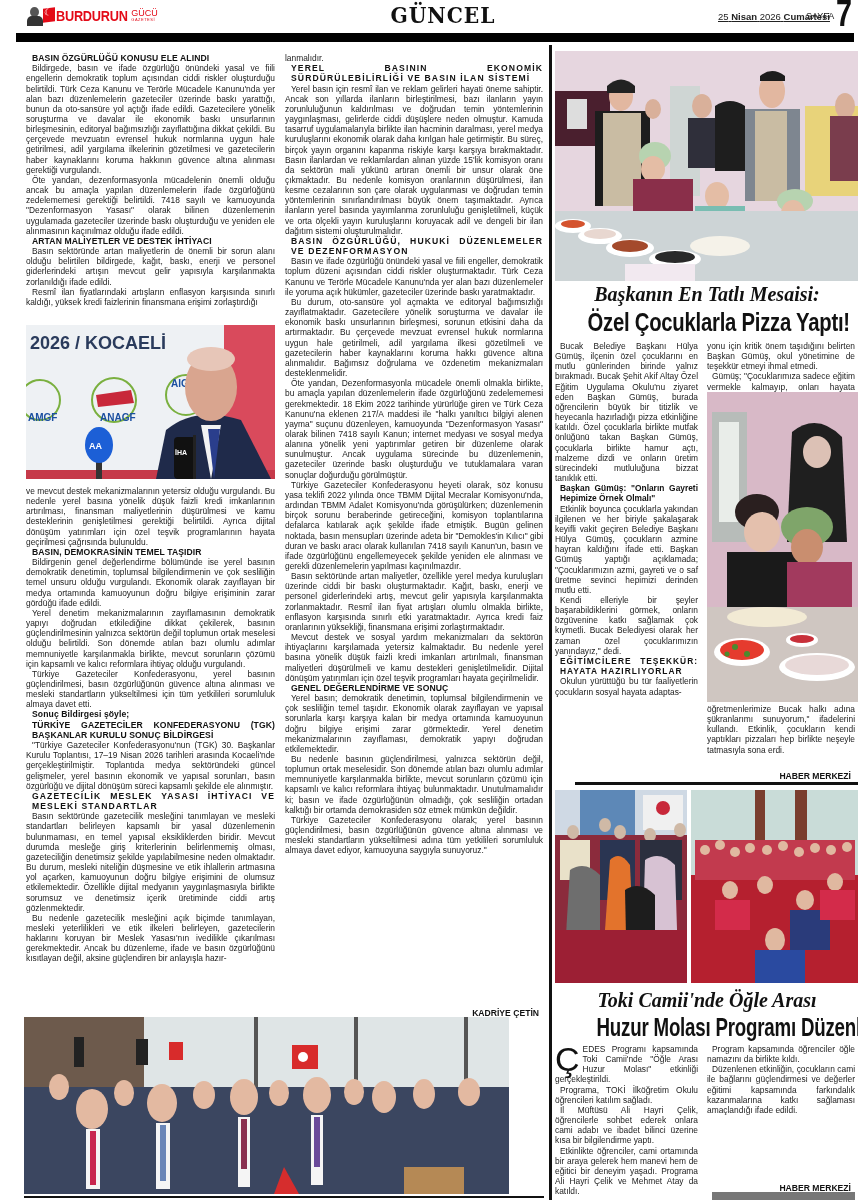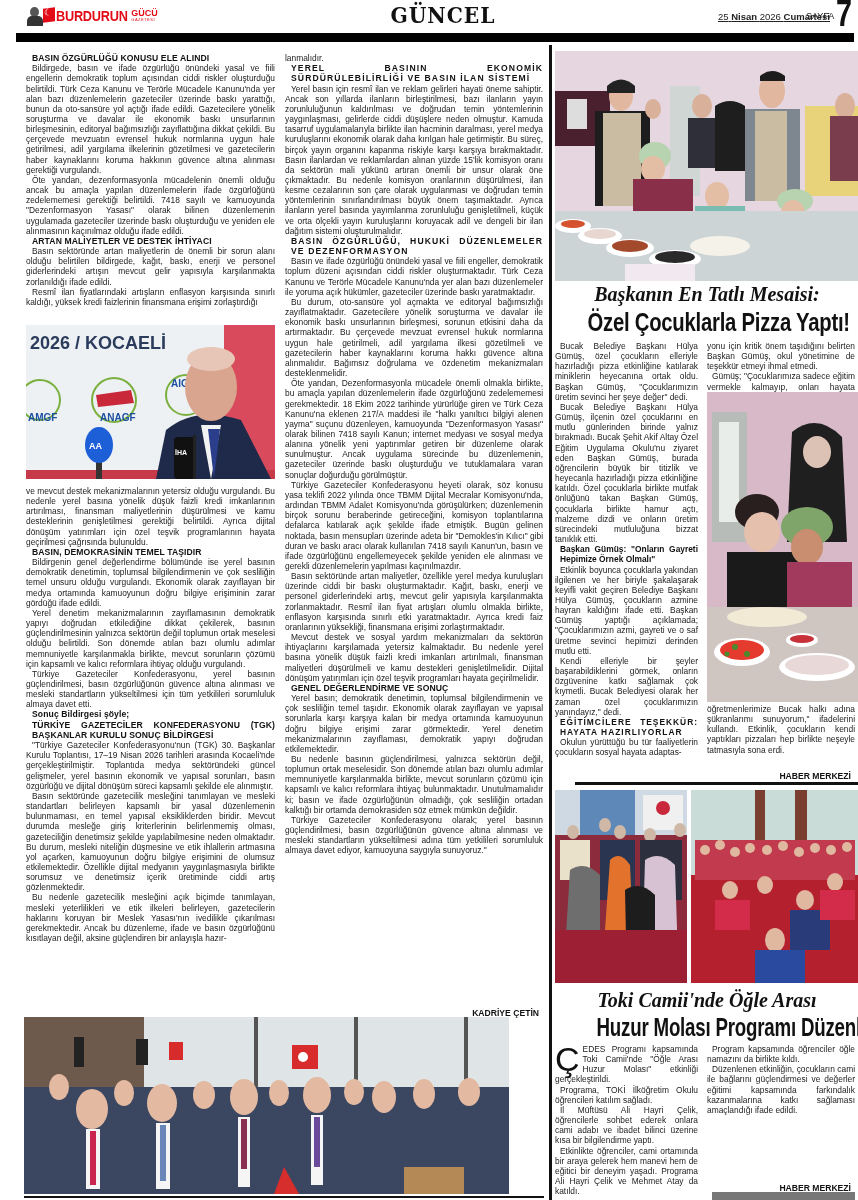--- a/index.html
+++ b/index.html
@@ -8,21 +8,21 @@
 
   .masthead { position:absolute; left:0; top:0; width:858px; height:33px; }
   .logo { position:absolute; left:26px; top:4px; height:22px; display:flex; align-items:center; }
   .logo-figure { width:20px; height:20px; position:relative; }
   .logo-figure .head { position:absolute; left:4px; top:2px; width:9px; height:10px; border-radius:50%; background:#555; }
   .logo-figure .body { position:absolute; left:1px; top:11px; width:16px; height:10px; background:#333; border-radius:5px 5px 0 0; }
   .logo-flag { width:12px; height:14px; background:#e30a17; margin-left:-3px; margin-right:1px; transform:skewY(-8deg); position:relative; }
   .logo-flag::after { content:"☾"; position:absolute; left:1px; top:-1px; color:#fff; font-size:9px; }
   .logo-main { font-family:"Liberation Sans", sans-serif; font-weight:700; font-size:15px; color:#e30a17; letter-spacing:-0.3px; transform:scaleX(0.85); transform-origin:left; }
   .logo-sub { display:flex; flex-direction:column; margin-left:-9px; line-height:1; }
-  .logo-sub .gucu { font-weight:700; font-size:9px; color:#e30a17; }
+  .logo-sub .gucu { font-weight:400; font-size:9px; color:#e30a17; }
   .logo-sub .gaz { font-size:4px; color:#e30a17; letter-spacing:0.5px; }
 
   .section-title { position:absolute; left:386px; top:2px; font-family:"DejaVu Serif", serif; font-weight:900; font-size:22px; letter-spacing:1px; color:#111; transform:scaleX(0.92); }
   .date-line { position:absolute; left:718px; top:11px; font-size:9.5px; color:#222; white-space:nowrap;text-decoration:underline; }
   .date-line b { font-weight:700; }
   .page-label { position:absolute; left:806px; top:11px; font-size:9px; color:#222; }
   .page-num { position:absolute; left:834px; top:-4px; font-family:"Liberation Sans", sans-serif; font-weight:900; font-size:36px; line-height:1; color:#111; transform:scaleX(0.8); }
   .top-rule { position:absolute; left:16px; top:33px; width:838px; height:9px; background:#000; }
 
   .col { position:absolute; font-size:8.4px; line-height:10.15px; text-align:justify; color:#222; }
@@ -117,20 +117,21 @@
 
 <div class="col" id="a1c1b" style="left:26px; top:486px; width:249px;">
     <p style="text-indent: 0px;">ve mevcut destek mekanizmalarının yetersiz olduğu vurgulandı. Bu nedenle yerel basına yönelik düşük faizli kredi imkanlarının artırılması, finansman maliyetlerinin düşürülmesi ve kamu desteklerinin genişletilmesi gerektiği belirtildi. Ayrıca dijital dönüşüm yatırımları için özel teşvik programlarının hayata geçirilmesi çağrısında bulunuldu.</p>
     <h4>BASIN, DEMOKRASİNİN TEMEL TAŞIDIR</h4>
     <p>Bildirgenin genel değerlendirme bölümünde ise yerel basının demokratik denetimin, toplumsal bilgilendirmenin ve çok sesliliğin temel unsuru olduğu vurgulandı. Ekonomik olarak zayıflayan bir medya ortamında kamuoyunun doğru bilgiye erişiminin zarar gördüğü ifade edildi.</p>
     <p>Yerel denetim mekanizmalarının zayıflamasının demokratik yapıyı doğrudan etkilediğine dikkat çekilerek, basının güçlendirilmesinin yalnızca sektörün değil toplumun ortak meselesi olduğu belirtildi. Son dönemde atılan bazı olumlu adımlar memnuniyetle karşılanmakla birlikte, mevcut sorunların çözümü için kapsamlı ve kalıcı reformlara ihtiyaç olduğu vurgulandı.</p>
     <p>Türkiye Gazeteciler Konfederasyonu, yerel basının güçlendirilmesi, basın özgürlüğünün güvence altına alınması ve mesleki standartların yükseltilmesi için tüm yetkilileri sorumluluk almaya davet etti.</p>
     <h4>Sonuç Bildirgesi şöyle;</h4>
     <h4>TÜRKİYE GAZETECİLER KONFEDERASYONU (TGK) BAŞKANLAR KURULU SONUÇ BİLDİRGESİ</h4>
     <p>"Türkiye Gazeteciler Konfederasyonu'nun (TGK) 30. Başkanlar Kurulu Toplantısı, 17–19 Nisan 2026 tarihleri arasında Kocaeli'nde gerçekleştirilmiştir. Toplantıda medya sektöründeki güncel gelişmeler, yerel basının ekonomik ve yapısal sorunları, basın özgürlüğü ve dijital dönüşüm süreci kapsamlı şekilde ele alınmıştır.</p>
+    <h4 class="wide">GAZETECİLİK MESLEK YASASI İHTİYACI VE MESLEKİ STANDARTLAR</h4>
     <p>Basın sektöründe gazetecilik mesleğini tanımlayan ve mesleki standartları belirleyen kapsamlı bir yasal düzenlemenin bulunmaması, en temel yapısal eksikliklerden biridir. Mevcut durumda mesleğe giriş kriterlerinin belirlenmemiş olması, gazeteciliğin denetimsiz şekilde yapılabilmesine neden olmaktadır. Bu durum, mesleki niteliğin düşmesine ve etik ihlallerin artmasına yol açarken, kamuoyunun doğru bilgiye erişimini de olumsuz etkilemektedir. Özellikle dijital medyanın yaygınlaşmasıyla birlikte sorumsuz ve denetimsiz içerik üretiminde ciddi artış gözlenmektedir.</p>
     <p>Bu nedenle gazetecilik mesleğini açık biçimde tanımlayan, mesleki yeterlilikleri ve etik ilkeleri belirleyen, gazetecilerin haklarını koruyan bir Meslek Yasası'nın ivedilikle çıkarılması gerekmektedir. Ancak bu düzenleme, ifade ve basın özgürlüğünü kısıtlayan değil, aksine güçlendiren bir anlayışla hazır-</p>
   </div>
 
 <div class="col" id="a1c2" style="left:285px; top:53px; width:258px;">
     <p style="text-indent: 0px;">lanmalıdır.</p>
     <h4 class="wide">YEREL BASININ EKONOMİK SÜRDÜRÜLEBİLİRLİĞİ VE BASIN İLAN SİSTEMİ</h4>
     <p>Yerel basın için resmî ilan ve reklam gelirleri hayati öneme sahiptir. Ancak son yıllarda ilanların birleştirilmesi, bazı ilanların yayın zorunluluğunun kaldırılması ve doğrudan temin yöntemlerinin yaygınlaşması, gelirlerde ciddi düşüşlere neden olmuştur. Kamuda tasarruf uygulamalarıyla birlikte ilan hacminin daralması, yerel medya kuruluşlarını ekonomik olarak daha kırılgan hale getirmiştir. Bu süreç, birçok yayın organını kapanma riskiyle karşı karşıya bırakmaktadır. Basın ilanlardan ve reklamlardan alınan yüzde 15'lik komisyon oranı da sektörün mali yükünü artıran önemli bir unsur olarak öne çıkmaktadır. Bu nedenle komisyon oranlarının düşürülmesi, ilan kesme cezalarının son çare olarak uygulanması ve doğrudan temin yöntemlerinin sınırlandırılması büyük önem taşımaktadır. Ayrıca ilanların yerel basında yayımlanma zorunluluğu genişletilmeli, küçük ve orta ölçekli yayın kuruluşlarını koruyacak adil ve dengeli bir ilan dağıtım sistemi oluşturulmalıdır.</p>
     <h4 class="wide">BASIN ÖZGÜRLÜĞÜ, HUKUKİ DÜZENLEMELER VE DEZENFORMASYON</h4>
     <p>Basın ve ifade özgürlüğü önündeki yasal ve fiili engeller, demokratik toplum düzeni açısından ciddi riskler oluşturmaktadır. Türk Ceza Kanunu ve Terörle Mücadele Kanunu'nda yer alan bazı düzenlemeler ile yoruma açık hükümler, gazeteciler üzerinde baskı yaratmaktadır.</p>
@@ -242,21 +243,20 @@
       <ellipse cx="120" cy="206" rx="20" ry="6" fill="#2a2a2a"></ellipse>
     <ellipse cx="165" cy="195" rx="30" ry="10" fill="#f5f2e9"></ellipse>
     <rect x="70" y="213" width="70" height="17" fill="#f2e9f0"></rect>
   </svg>
 </div>
 
 <div class="right-head-1">Başkanın En Tatlı Mesaisi:</div>
 <div class="right-head-2">Özel Çocuklarla Pizza Yaptı!</div>
 
 <div class="rcol" id="a2left" style="left:555px; top:341px; width:143px;">
-    <p>Bucak Belediye Başkanı Hülya Gümüş, özel çocukların elleriyle hazırladığı pizza etkinliğine katılarak miniklerin heyecanına ortak oldu. Başkan Gümüş, "Çocuklarımızın üretim sevinci her şeye değer" dedi.</p>
     <p>Bucak Belediye Başkanı Hülya Gümüş, ilçenin özel çocuklarını en mutlu günlerinden birinde yalnız bırakmadı. Bucak Şehit Akif Altay Özel Eğitim Uygulama Okulu'nu ziyaret eden Başkan Gümüş, burada öğrencilerin büyük bir titizlik ve heyecanla hazırladığı pizza etkinliğine katıldı. Özel çocuklarla birlikte mutfak önlüğünü takan Başkan Gümüş, çocuklarla birlikte hamur açtı, malzeme dizdi ve onların üretim sürecindeki mutluluğuna bizzat tanıklık etti.</p>
     <h4>Başkan Gümüş: "Onların Gayreti Hepimize Örnek Olmalı"</h4>
     <p>Etkinlik boyunca çocuklarla yakından ilgilenen ve her biriyle şakalaşarak keyifli vakit geçiren Belediye Başkanı Hülya Gümüş, çocukların azmine hayran kaldığını ifade etti. Başkan Gümüş yaptığı açıklamada; "Çocuklarımızın azmi, gayreti ve o saf üretme sevinci hepimizi derinden mutlu etti.</p>
     <p>Kendi elleriyle bir şeyler başarabildiklerini görmek, onların özgüvenine katkı sağlamak çok kıymetli. Bucak Belediyesi olarak her zaman özel çocuklarımızın yanındayız," dedi.</p>
     <h4 class="spaced">EĞİTİMCİLERE TEŞEKKÜR: HAYATA HAZIRLIYORLAR</h4>
     <p>Okulun yürüttüğü bu tür faaliyetlerin çocukların sosyal hayata adaptas-</p>
   </div>
 <div class="rcol" id="a2rtop" style="left:707px; top:341px; width:148px;">
     <p style="text-indent: 0px;">yonu için kritik önem taşıdığını belirten Başkan Gümüş, okul yönetimine de teşekkür etmeyi ihmal etmedi.</p>
     <p>Gümüş; "Çocuklarımıza sadece eğitim vermekle kalmayıp, onları hayata sevgiyle hazırlayan Okul Müdürümüz Sayın Alper Erkal'a ve tüm kıymetli</p>

